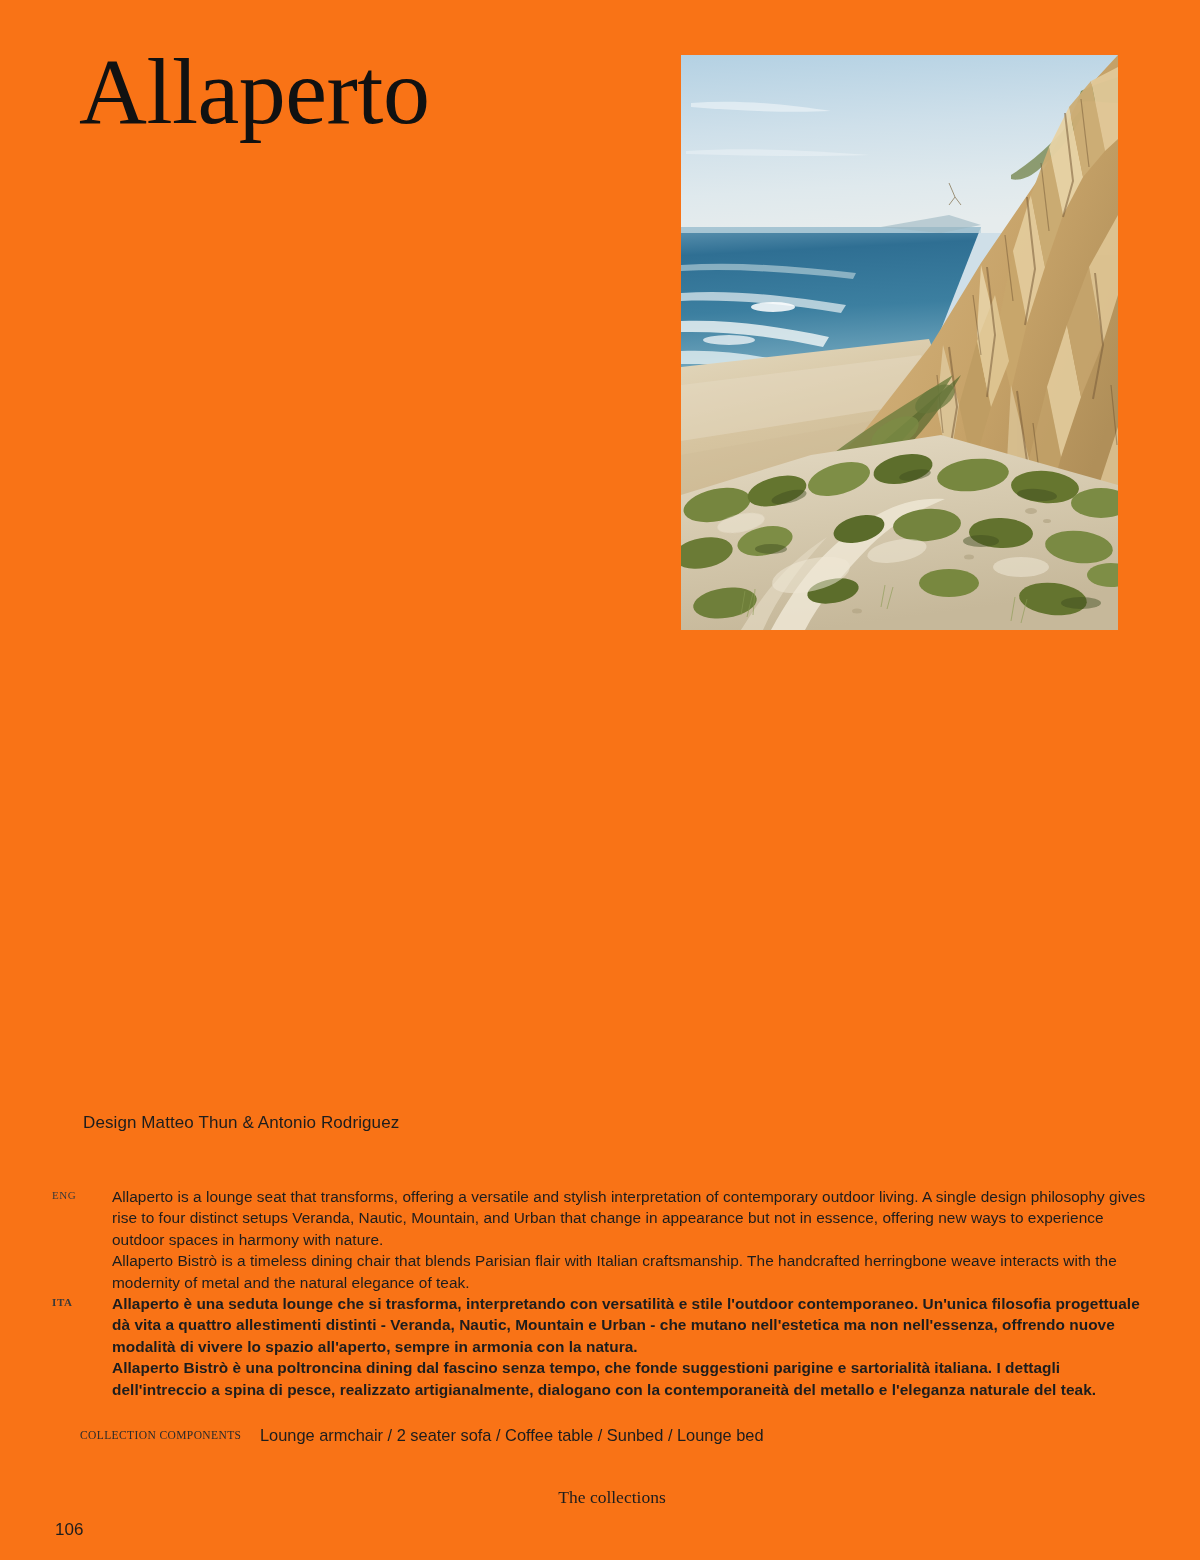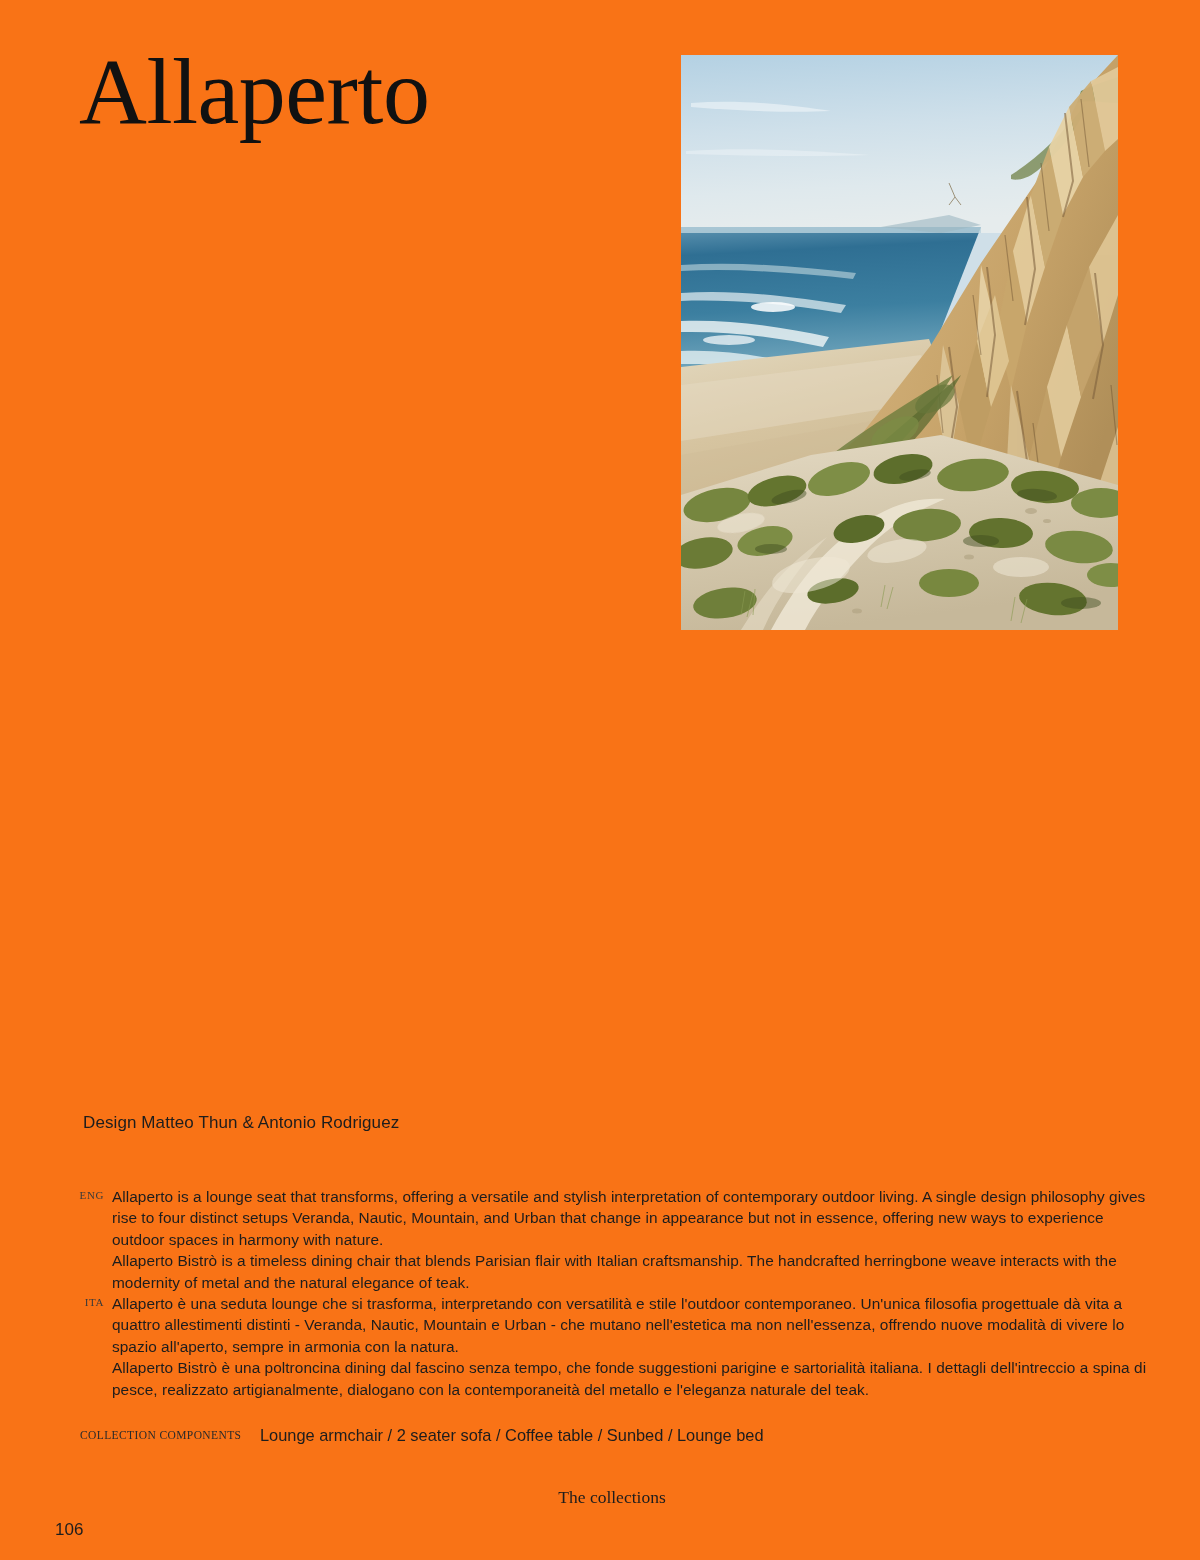--- a/index.html
+++ b/index.html
@@ -73,32 +73,31 @@
   .lang-tag {
     position: absolute;
     left: 0;
     top: 3px;
     width: 52px;
     font-family: "Liberation Serif", "DejaVu Serif", serif;
     font-size: 11px;
     letter-spacing: 0.6px;
     color: #3a3a3a;
     text-transform: uppercase;
-    text-align: right;
   }
   .lang-body {
     margin-left: 60px;
     font-size: 15.4px;
     line-height: 21.4px;
     color: #1d1d1d;
     letter-spacing: 0.05px;
   }
   .lang-body p { margin: 0; }
 
-  .ita-row { margin-top: 0px; }
+  .ita-row { margin-top: 0px; font-weight: bold; }
 
   
   .components {
     position: absolute;
     left: 80px;
     top: 1423px;
     width: 1060px;
   }
   .components-label {
     position: absolute;

